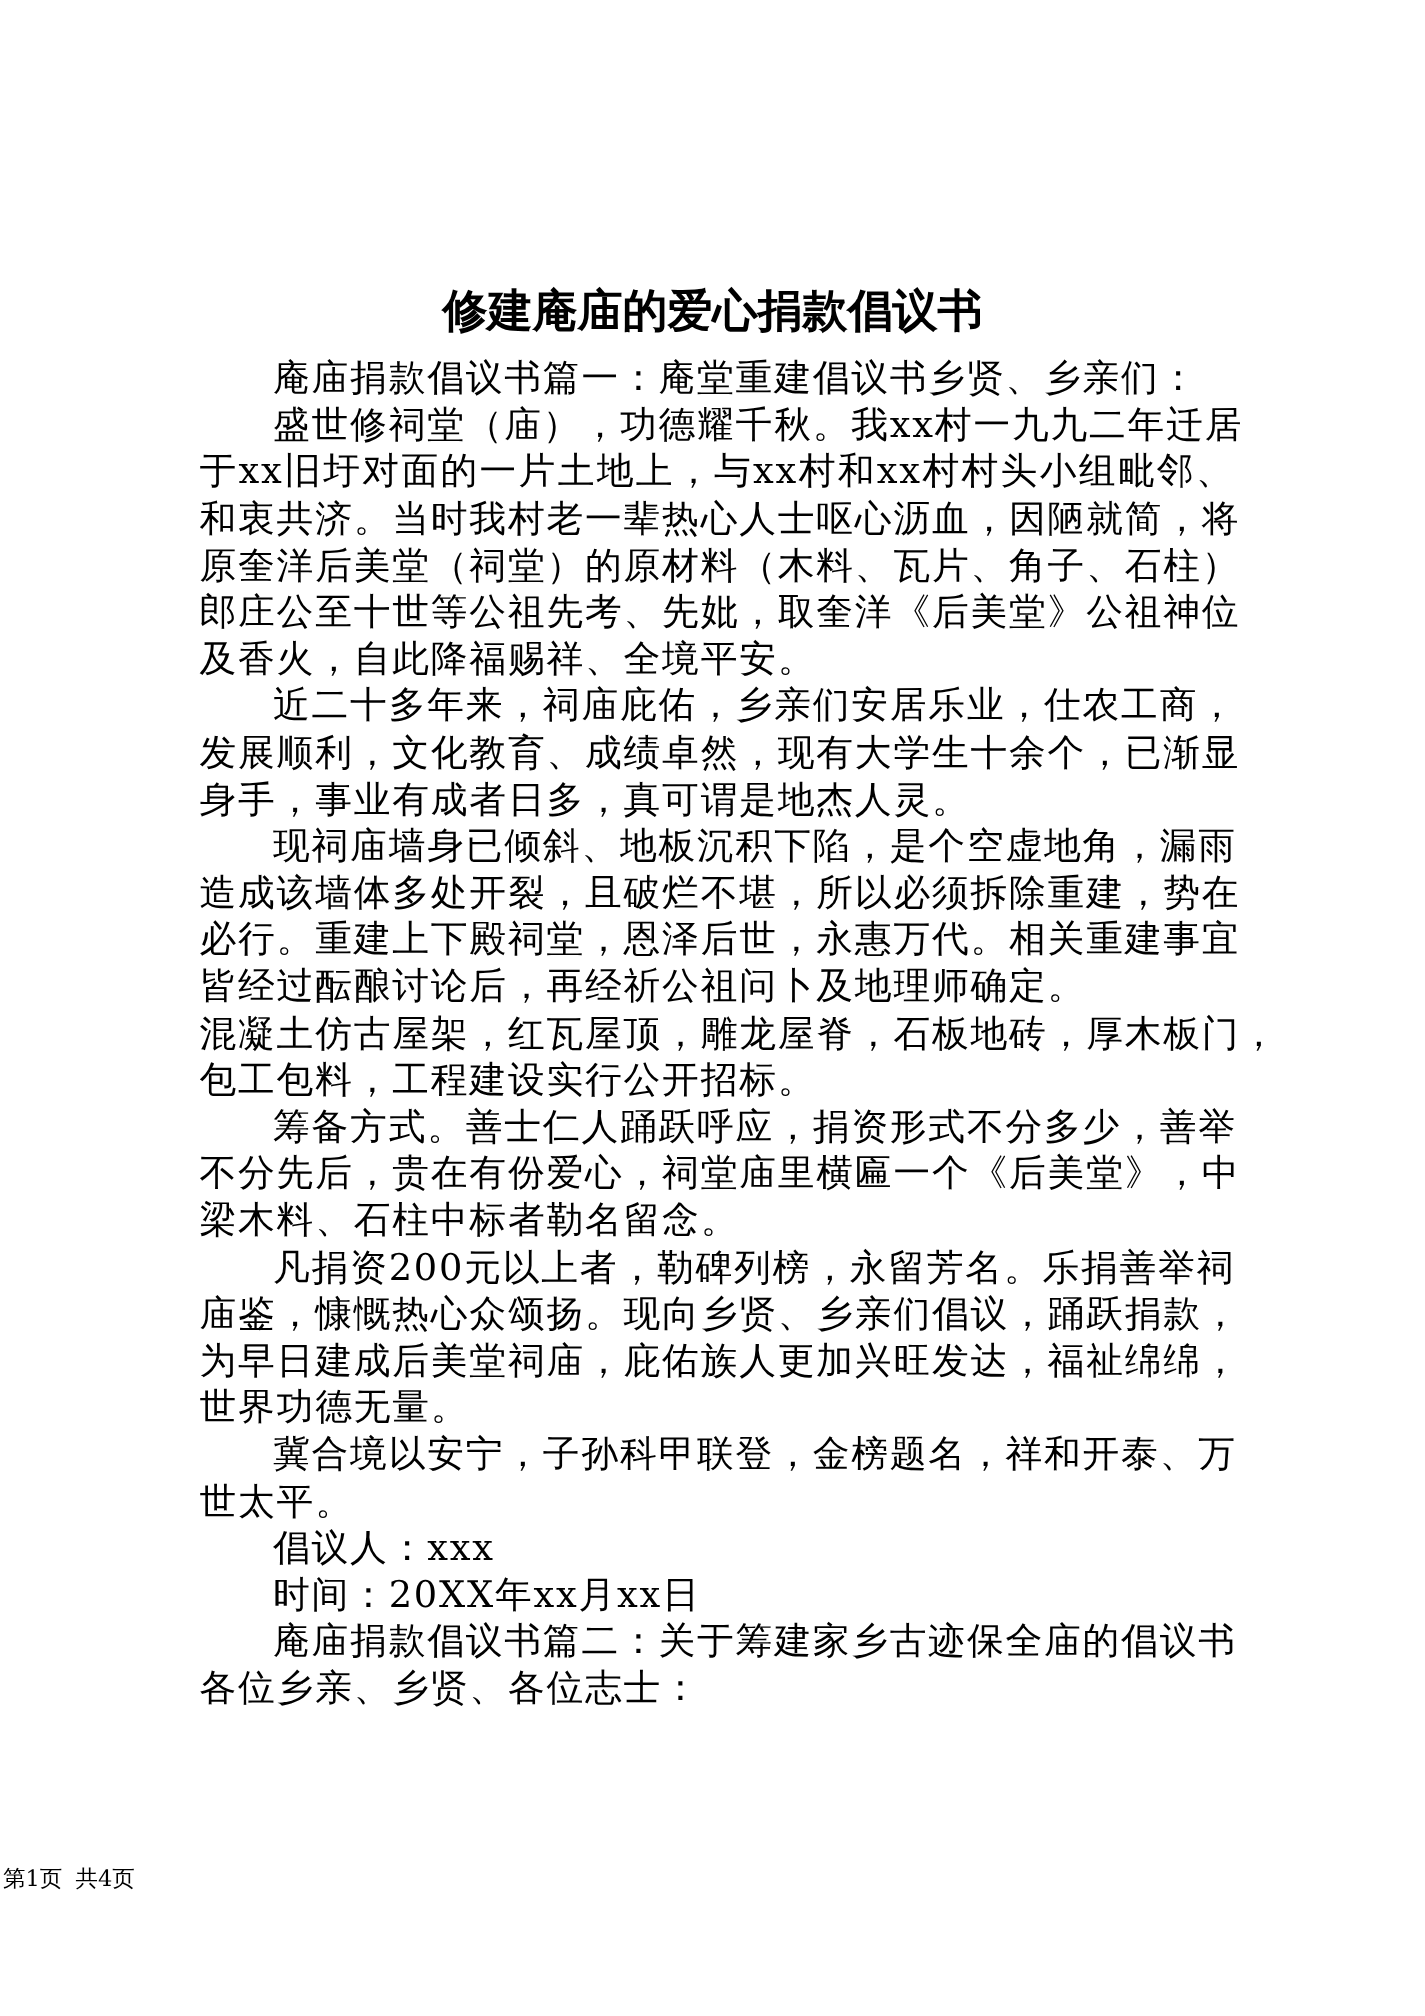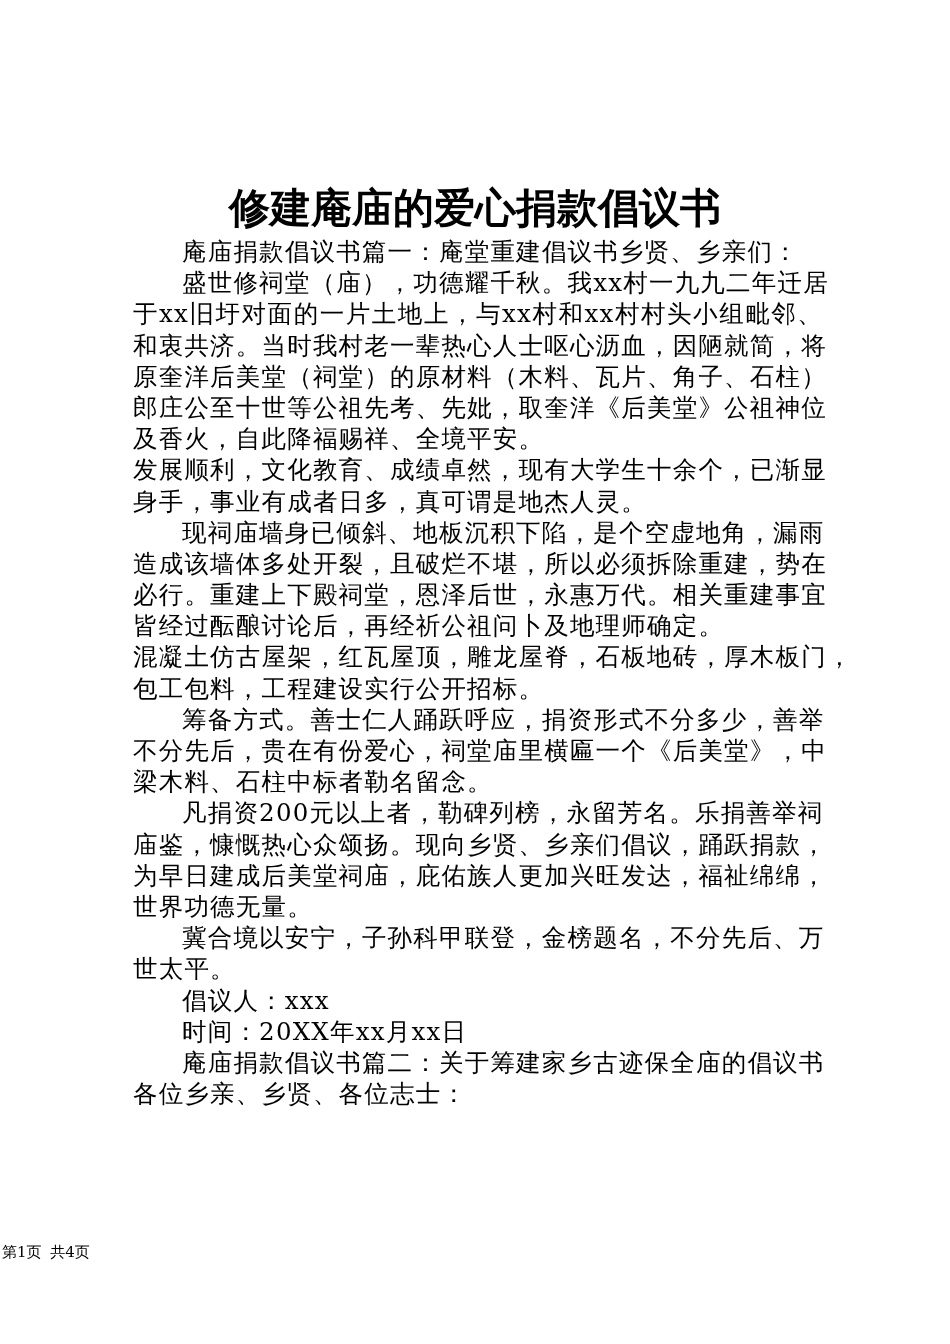--- a/index.html
+++ b/index.html
@@ -24,21 +24,21 @@
       background: #ffffff;
     }
     .doc-title {
       position: absolute;
       left: 0;
       top: 184px;
       width: 950px;
       text-align: center;
       font-family: "DejaVu Sans", "Liberation Sans", sans-serif;
       font-weight: bold;
-      font-size: 41px;
+      font-size: 30px;
       line-height: 48px;
       letter-spacing: 0px;
       margin: 0;
     }
     .body-text {
       position: absolute;
       left: 133px;
       top: 236px;
       width: 690px;
     }
@@ -76,36 +76,37 @@
   <h1 class="doc-title">修建庵庙的爱心捐款倡议书</h1>
 
   <div class="body-text">
     <span class="line indent last">庵庙捐款倡议书篇一：庵堂重建倡议书乡贤、乡亲们：</span>
     <span class="line indent">盛世修祠堂（庙），功德耀千秋。我xx村一九九二年迁居</span>
     <span class="line">于xx旧圩对面的一片土地上，与xx村和xx村村头小组毗邻、</span>
     <span class="line">和衷共济。当时我村老一辈热心人士呕心沥血，因陋就简，将</span>
     <span class="line">原奎洋后美堂（祠堂）的原材料（木料、瓦片、角子、石柱）</span>
     <span class="line">郎庄公至十世等公祖先考、先妣，取奎洋《后美堂》公祖神位</span>
     <span class="line last">及香火，自此降福赐祥、全境平安。</span>
+    <span class="line indent">近二十多年来，祠庙庇佑，乡亲们安居乐业，仕农工商，</span>
     <span class="line">发展顺利，文化教育、成绩卓然，现有大学生十余个，已渐显</span>
     <span class="line last">身手，事业有成者日多，真可谓是地杰人灵。</span>
     <span class="line indent">现祠庙墙身已倾斜、地板沉积下陷，是个空虚地角，漏雨</span>
     <span class="line">造成该墙体多处开裂，且破烂不堪，所以必须拆除重建，势在</span>
     <span class="line">必行。重建上下殿祠堂，恩泽后世，永惠万代。相关重建事宜</span>
     <span class="line last">皆经过酝酿讨论后，再经祈公祖问卜及地理师确定。</span>
     <span class="line">混凝土仿古屋架，红瓦屋顶，雕龙屋脊，石板地砖，厚木板门，</span>
     <span class="line last">包工包料，工程建设实行公开招标。</span>
     <span class="line indent">筹备方式。善士仁人踊跃呼应，捐资形式不分多少，善举</span>
     <span class="line">不分先后，贵在有份爱心，祠堂庙里横匾一个《后美堂》，中</span>
     <span class="line last">梁木料、石柱中标者勒名留念。</span>
     <span class="line indent">凡捐资200元以上者，勒碑列榜，永留芳名。乐捐善举祠</span>
     <span class="line">庙鉴，慷慨热心众颂扬。现向乡贤、乡亲们倡议，踊跃捐款，</span>
     <span class="line">为早日建成后美堂祠庙，庇佑族人更加兴旺发达，福祉绵绵，</span>
     <span class="line last">世界功德无量。</span>
-    <span class="line indent">冀合境以安宁，子孙科甲联登，金榜题名，不分先后、万</span>
+    <span class="line indent">冀合境以安宁，子孙科甲联登，金榜题名，祥和开泰、万</span>
     <span class="line last">世太平。</span>
     <span class="line indent last">倡议人：xxx</span>
     <span class="line indent last">时间：20XX年xx月xx日</span>
     <span class="line indent">庵庙捐款倡议书篇二：关于筹建家乡古迹保全庙的倡议书</span>
     <span class="line last">各位乡亲、乡贤、各位志士：</span>
   </div>
 
   <div class="footer">
     <span>第1页</span>
     <span>共4页</span>

